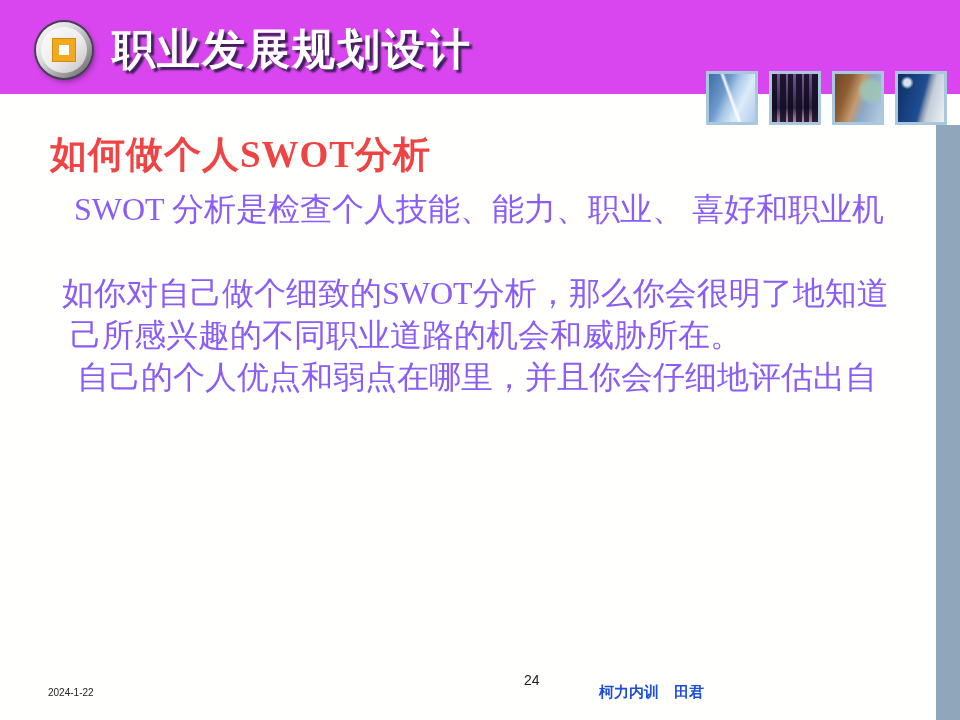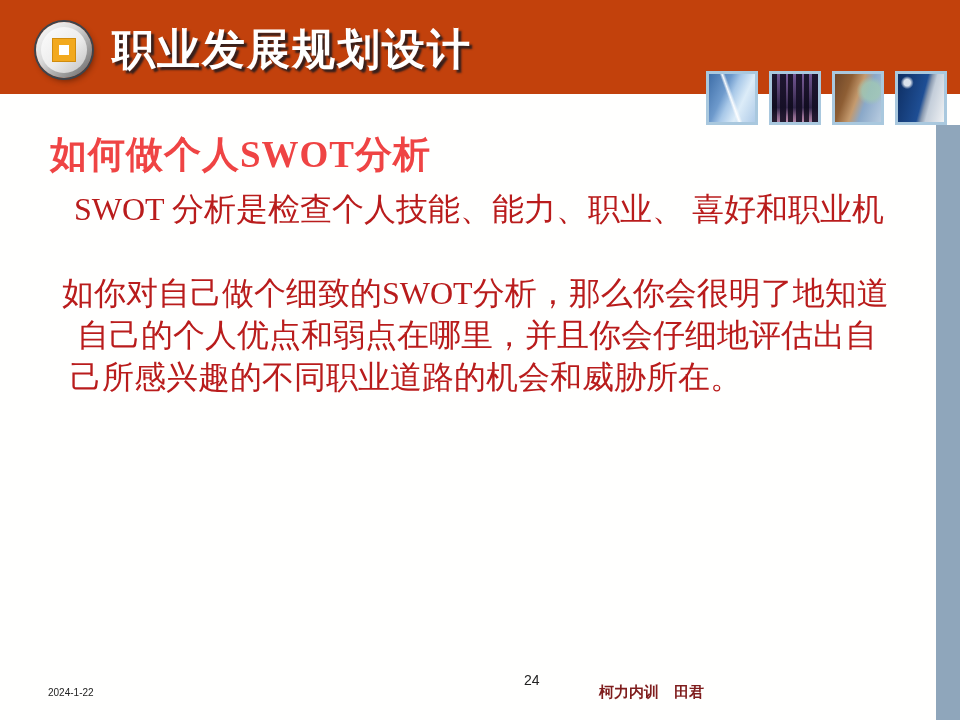--- a/index.html
+++ b/index.html
@@ -9,21 +9,21 @@
     position: relative;
     overflow: hidden;
     font-family: "Liberation Sans", "DejaVu Sans", sans-serif;
   }
   .slide { position: absolute; inset: 0; }
 
   
   .header-band {
     position: absolute; left: 0; top: 0;
     width: 960px; height: 94px;
-    background: #c2410c;
+    background: #d946ef;
   }
   .logo {
     position: absolute; left: 36px; top: 22px;
     width: 56px; height: 56px; border-radius: 50%;
     background: linear-gradient(135deg, #ffffff 0%, #d9d9d9 40%, #8a8a8a 80%, #5f5f66 100%);
     box-shadow: 0 0 0 2px #3e444c, 2px 3px 6px rgba(0,0,0,0.45);
   }
   .logo-inner {
     position: absolute; inset: 5px; border-radius: 50%;
     background: linear-gradient(135deg, #fdfdfd 0%, #ececec 55%, #c2c2c2 100%);
@@ -79,40 +79,40 @@
   
   .section-heading {
     position: absolute; left: 50px; top: 130px;
     font-family: "Liberation Serif", "DejaVu Serif", serif;
     font-size: 37px; font-weight: bold; color: #ef4444;
     white-space: nowrap; letter-spacing: 1px;
   }
   .para {
     position: absolute;
     font-family: "Liberation Serif", "DejaVu Serif", serif;
-    font-size: 32px; color: #b91c1c;
+    font-size: 32px; color: #8b5cf6;
   }
   .para .pline { height: 42px; line-height: 42px; white-space: nowrap; }
   .para-1 { left: 74px; top: 188px; }
   .para-2 { left: 62px; top: 272px; }
   .para-2 .cont-a { margin-left: 15px; }
   .para-2 .cont-b { margin-left: 8px; }
 
   
   .footer-date {
     position: absolute; left: 48px; top: 687px;
     font-size: 10px; color: #222222;
   }
   .footer-page {
     position: absolute; left: 476px; top: 672px;
     font-size: 14px; color: #222222; margin-left: 48px;
   }
   .footer-credit {
     position: absolute; left: 599px; top: 683px;
-    font-size: 15px; font-weight: bold; color: #7f1d1d;
+    font-size: 15px; font-weight: bold; color: #1d4ed8;
     white-space: nowrap;
   }
 </style>
 </head>
 <body>
 
 <div class="slide">
 
   <div class="header-band">
     <div class="logo">
@@ -133,21 +133,21 @@
   <div class="right-bar"></div>
 
   <div class="section-heading">如何做个人SWOT分析</div>
 
   <div class="para para-1">
     <div class="pline">SWOT 分析是检查个人技能、能力、职业、 喜好和职业机</div>
   </div>
 
   <div class="para para-2">
     <div class="pline">如你对自己做个细致的SWOT分析，那么你会很明了地知道</div>
+    <div class="pline cont-b">己所感兴趣的不同职业道路的机会和威胁所在。</div>
     <div class="pline cont-a">自己的个人优点和弱点在哪里，并且你会仔细地评估出自</div>
-    <div class="pline cont-b">己所感兴趣的不同职业道路的机会和威胁所在。</div>
   </div>
 
   <div class="footer-date">2024-1-22</div>
   <div class="footer-page">24</div>
   <div class="footer-credit">柯力内训　田君</div>
 
 </div>
 
 </body></html>

